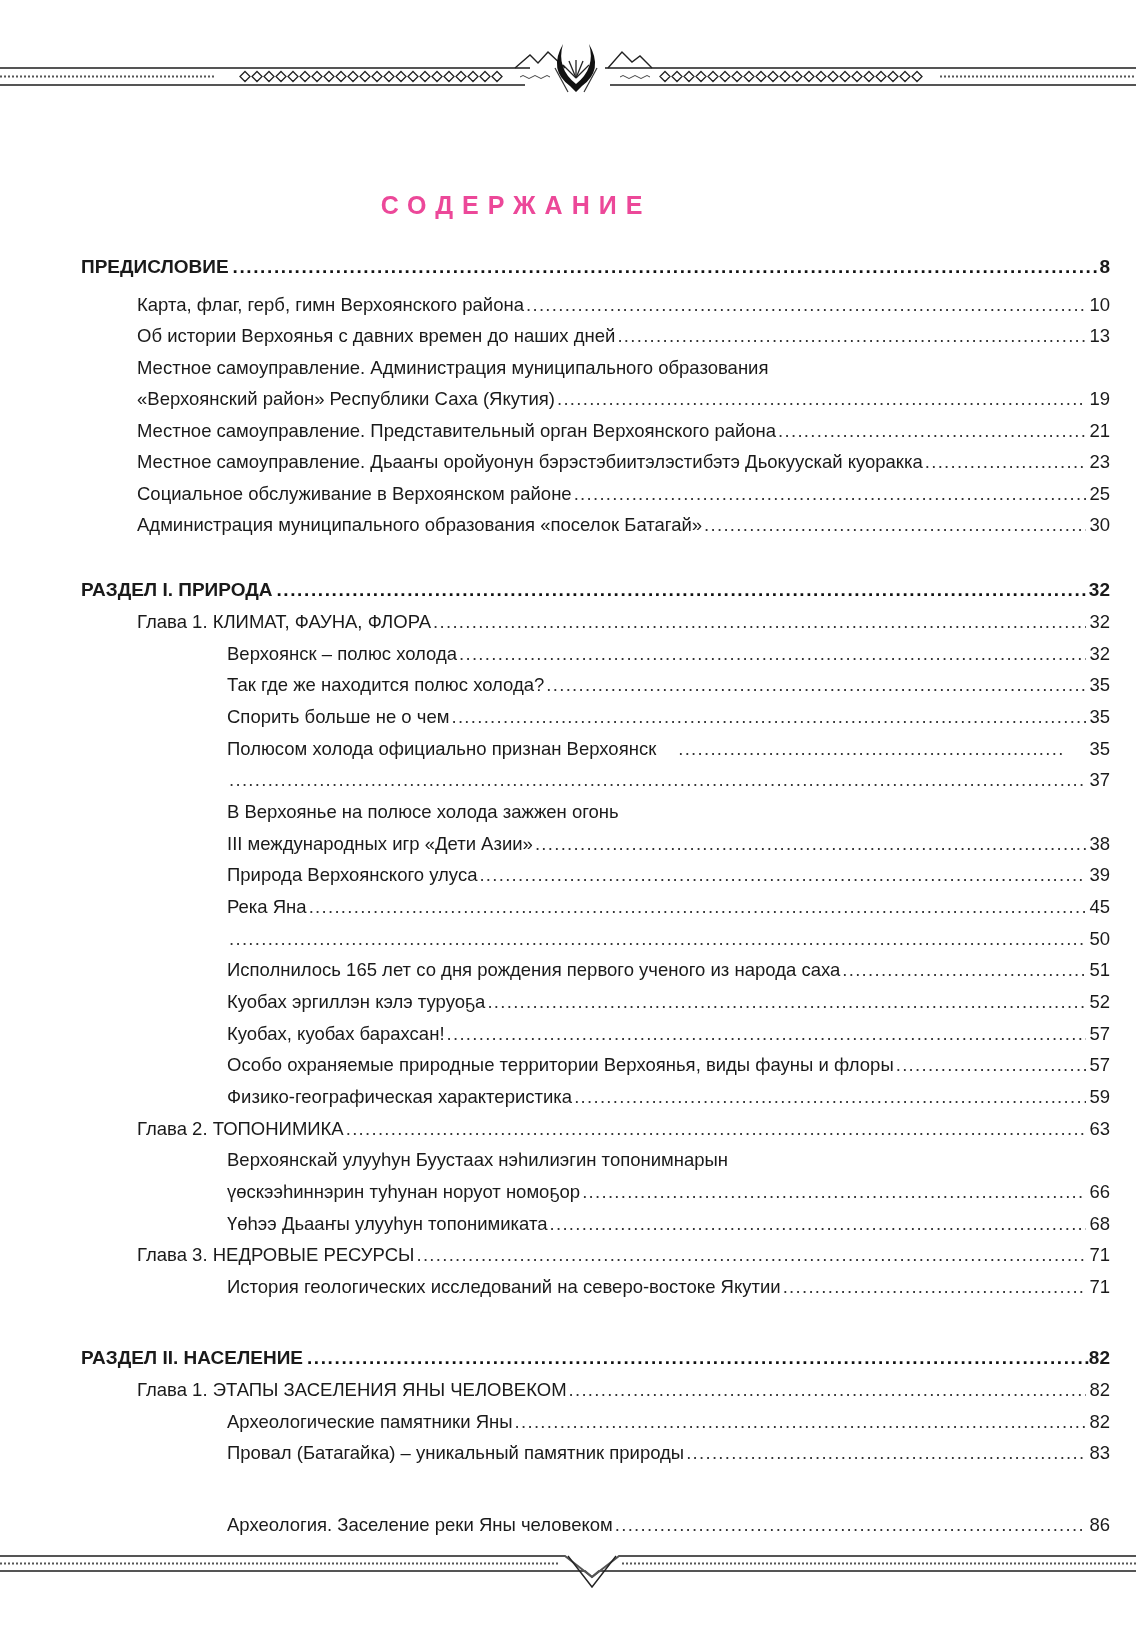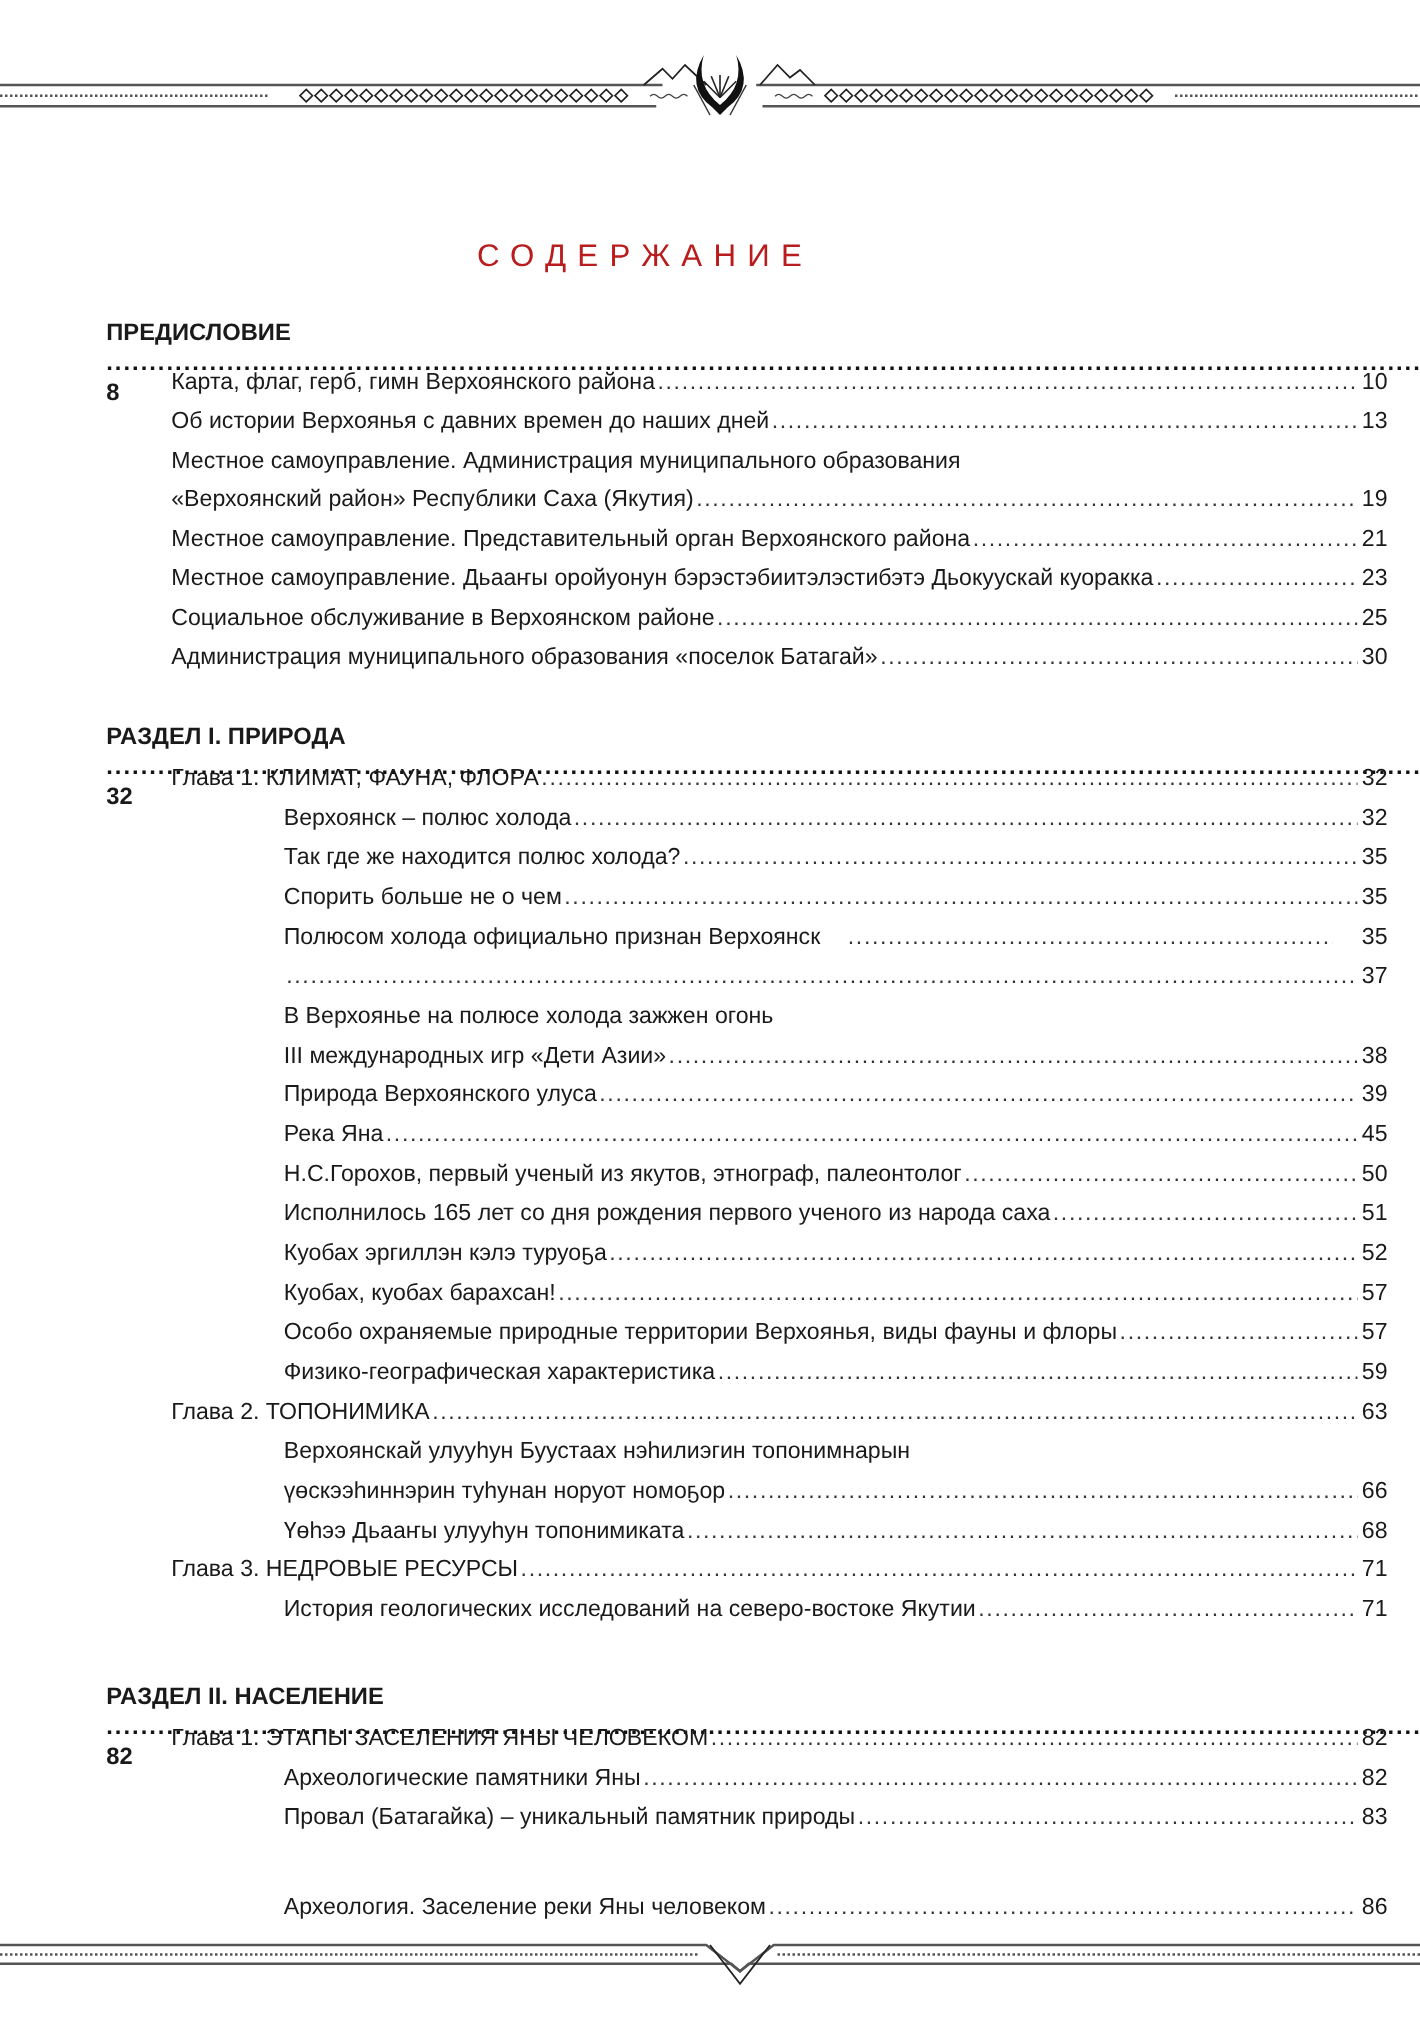--- a/index.html
+++ b/index.html
@@ -4,39 +4,39 @@
   <style>
     html, body { margin: 0; padding: 0; background: #ffffff; }
     body {
       width: 1136px; height: 1633px; position: relative; overflow: hidden;
       font-family: "Liberation Sans", "DejaVu Sans", sans-serif; color: #1a1a1a;
     }
     .border-top { position: absolute; left: 0; top: 40px; width: 1136px; height: 70px; }
     .border-bottom { position: absolute; left: 0; top: 1550px; width: 1136px; height: 40px; }
     .title {
       position: absolute; left: 0; width: 1032px; top: 174px; text-align: center;
-      font-weight: normal; font-size: 25px; letter-spacing: 9px; color: #b91c1c;
+      font-weight: bold; font-size: 25px; letter-spacing: 9px; color: #ec4899;
     }
     .toc { position: absolute; left: 0; top: 0; width: 1136px; }
     .row {
       position: absolute; display: flex; align-items: baseline; right: 26px;
       font-size: 18.5px; line-height: 24px; white-space: nowrap;
     }
     .row .label { flex: 0 0 auto; }
     .row .leader {
       flex: 1 1 auto; overflow: hidden; margin: 0 3px 0 2px; height: 24px;
       letter-spacing: 1.3px; color: #333;
     }
     .row .leader::before {
       content: "..................................................................................................................................................................................................................................................................................";
     }
     .row .page { flex: 0 0 auto; }
     .row.section { font-weight: bold; font-size: 19px; }
     .row.section .leader { letter-spacing: 1.6px; color: #111; margin: 0 0 0 4px; }
-    .lvl0 { left: 81px; flex-direction: column; }
+    .lvl0 { left: 81px; }
     .lvl1 { left: 137px; }
     .lvl2 { left: 227px; }
   </style>
 </head>
 <body>
 
 <svg class="border-top" viewBox="0 40 1136 70" width="1136" height="70">
   <g>
     <line x1="0" y1="68" x2="530" y2="68" stroke="#555" stroke-width="2"></line>
     <line x1="0" y1="85" x2="525" y2="85" stroke="#555" stroke-width="2"></line>
@@ -164,21 +164,20 @@
       <span class="label">Природа Верхоянского улуса</span>
       <span class="leader"></span>
       <span class="page">39</span>
     </div>
     <div class="row lvl2" style="top: 895px;">
       <span class="label">Река Яна</span>
       <span class="leader"></span>
       <span class="page">45</span>
     </div>
     <div class="row lvl2" style="top: 927px;">
-      <span class="label">Н.С.Горохов, первый ученый из якутов, этнограф, палеонтолог</span>
       <span class="leader"></span>
       <span class="page">50</span>
     </div>
     <div class="row lvl2" style="top: 958px;">
       <span class="label">Исполнилось 165 лет со дня рождения первого ученого из народа саха</span>
       <span class="leader"></span>
       <span class="page">51</span>
     </div>
     <div class="row lvl2" style="top: 990px;">
       <span class="label">Куобах эргиллэн кэлэ туруоҕа</span>

